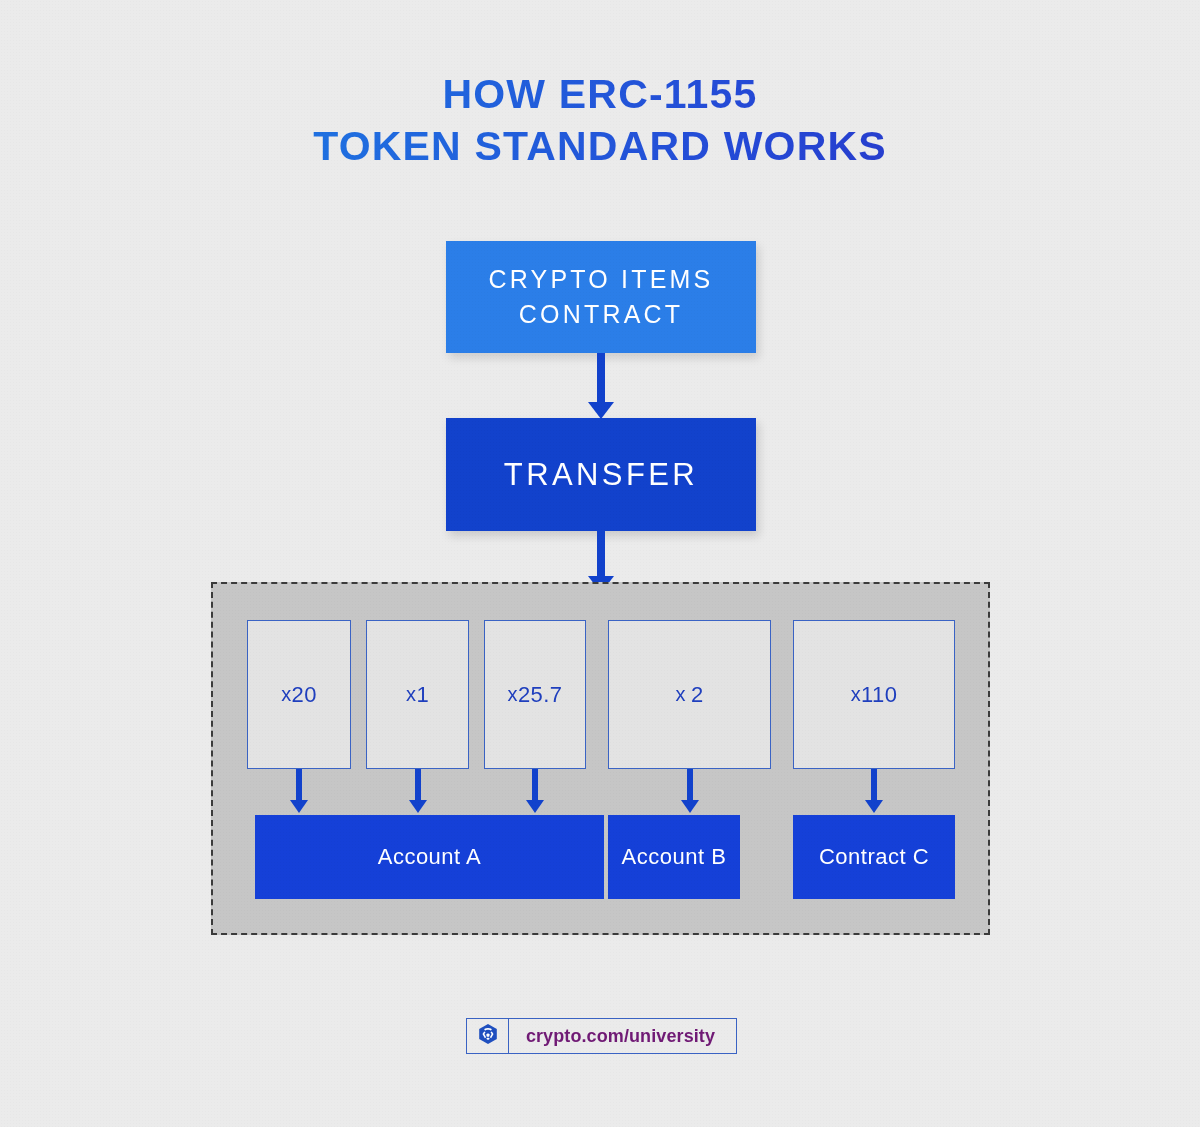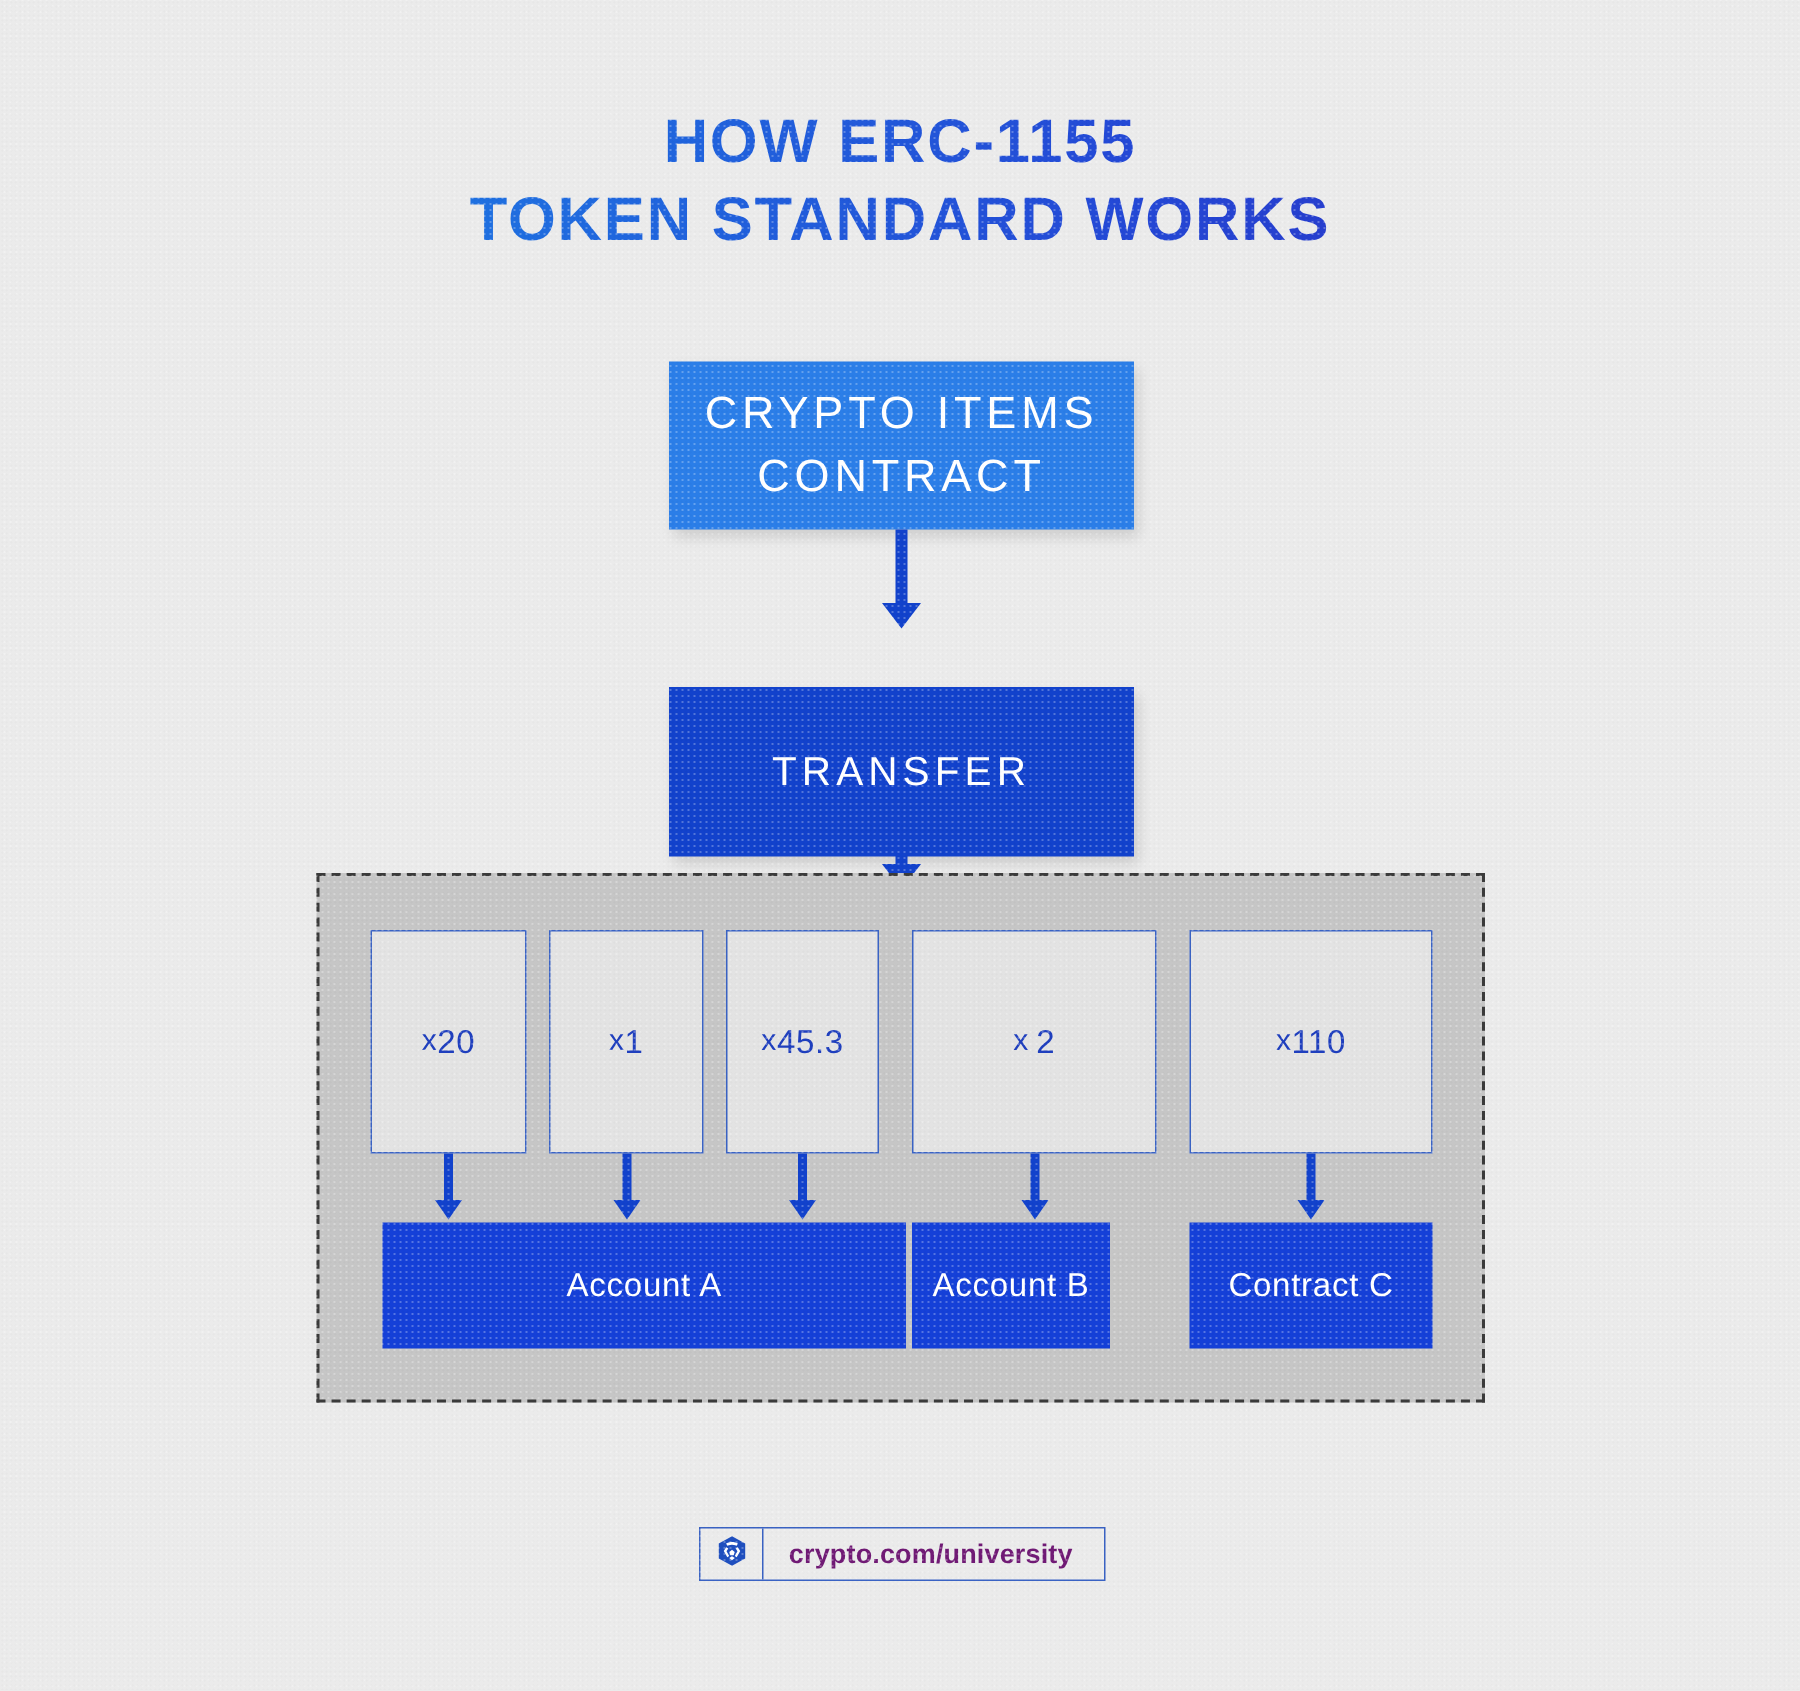--- a/index.html
+++ b/index.html
@@ -65,41 +65,40 @@
     color: #ffffff;
     box-sizing: border-box;
   }
 
   #contract-box {
     left: 446px;
     top: 241px;
     width: 310px;
     height: 112px;
     background: #2b7ee8;
-    font-size: 30px;
+    font-size: 25px;
     font-weight: 500;
     letter-spacing: 3.2px;
     line-height: 1.4;
     text-transform: uppercase;
     white-space: pre-line;
     box-shadow: 3px 5px 9px rgba(0,0,0,.13);
   }
 
   #transfer-box {
     left: 446px;
     top: 418px;
     width: 310px;
     height: 113px;
     background: #1242cc;
-    font-size: 27px;
+    font-size: 31px;
     font-weight: 500;
     letter-spacing: 3.4px;
     text-transform: uppercase;
     box-shadow: 3px 5px 9px rgba(0,0,0,.14);
-    margin-top: 40px;
   }
 
   
   .arrow-down {
     position: absolute;
     width: 26px;
   }
   .arrow-down .shaft {
     position: absolute;
     left: 9px;
@@ -239,21 +238,21 @@
       <span>20</span>
   </div>
 
   <div class="token-box" style="left:366px;width:103px;">
     <span class="qty-x">x</span>
       <span>1</span>
   </div>
 
   <div class="token-box" style="left:484px;width:102px;">
     <span class="qty-x">x</span>
-      <span>45.3</span>
+      <span>25.7</span>
   </div>
 
   <div class="token-box" style="left:608px;width:163px;">
     <span class="qty-x">x</span>
       <span style="width:5px;display:inline-block"></span>
       <span>2</span>
   </div>
 
   <div class="token-box" style="left:793px;width:162px;">
     <span class="qty-x">x</span>

